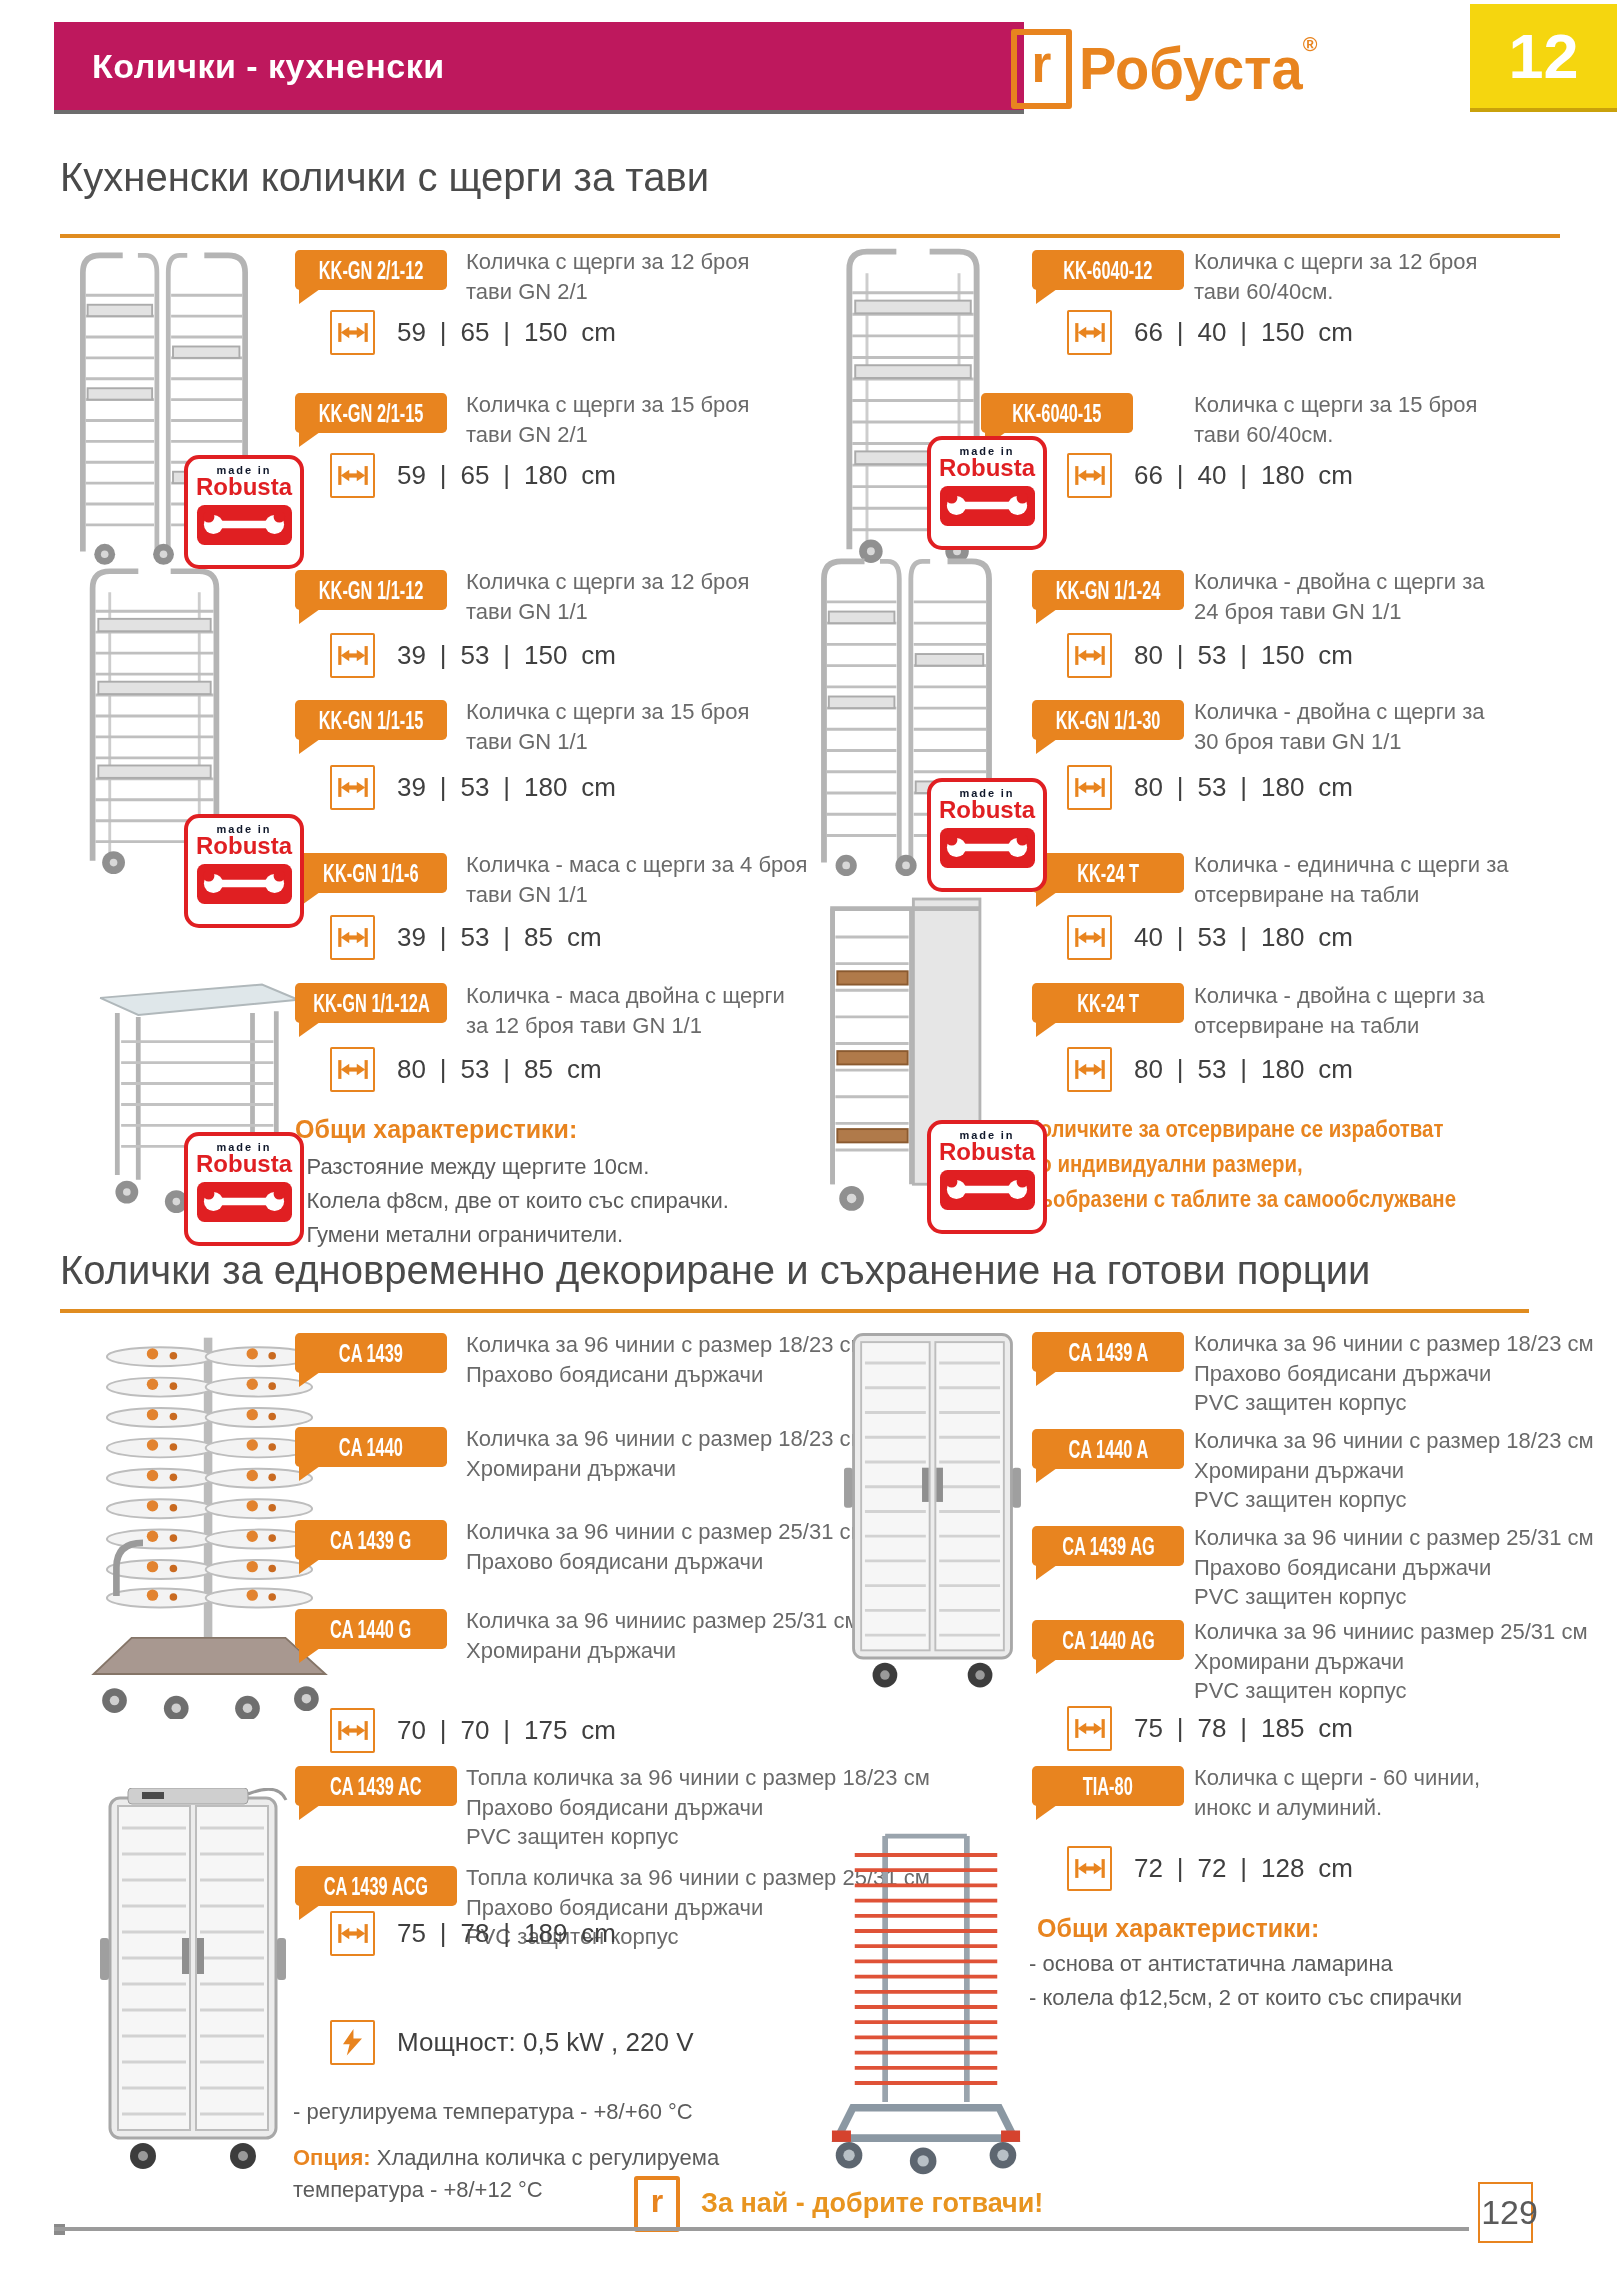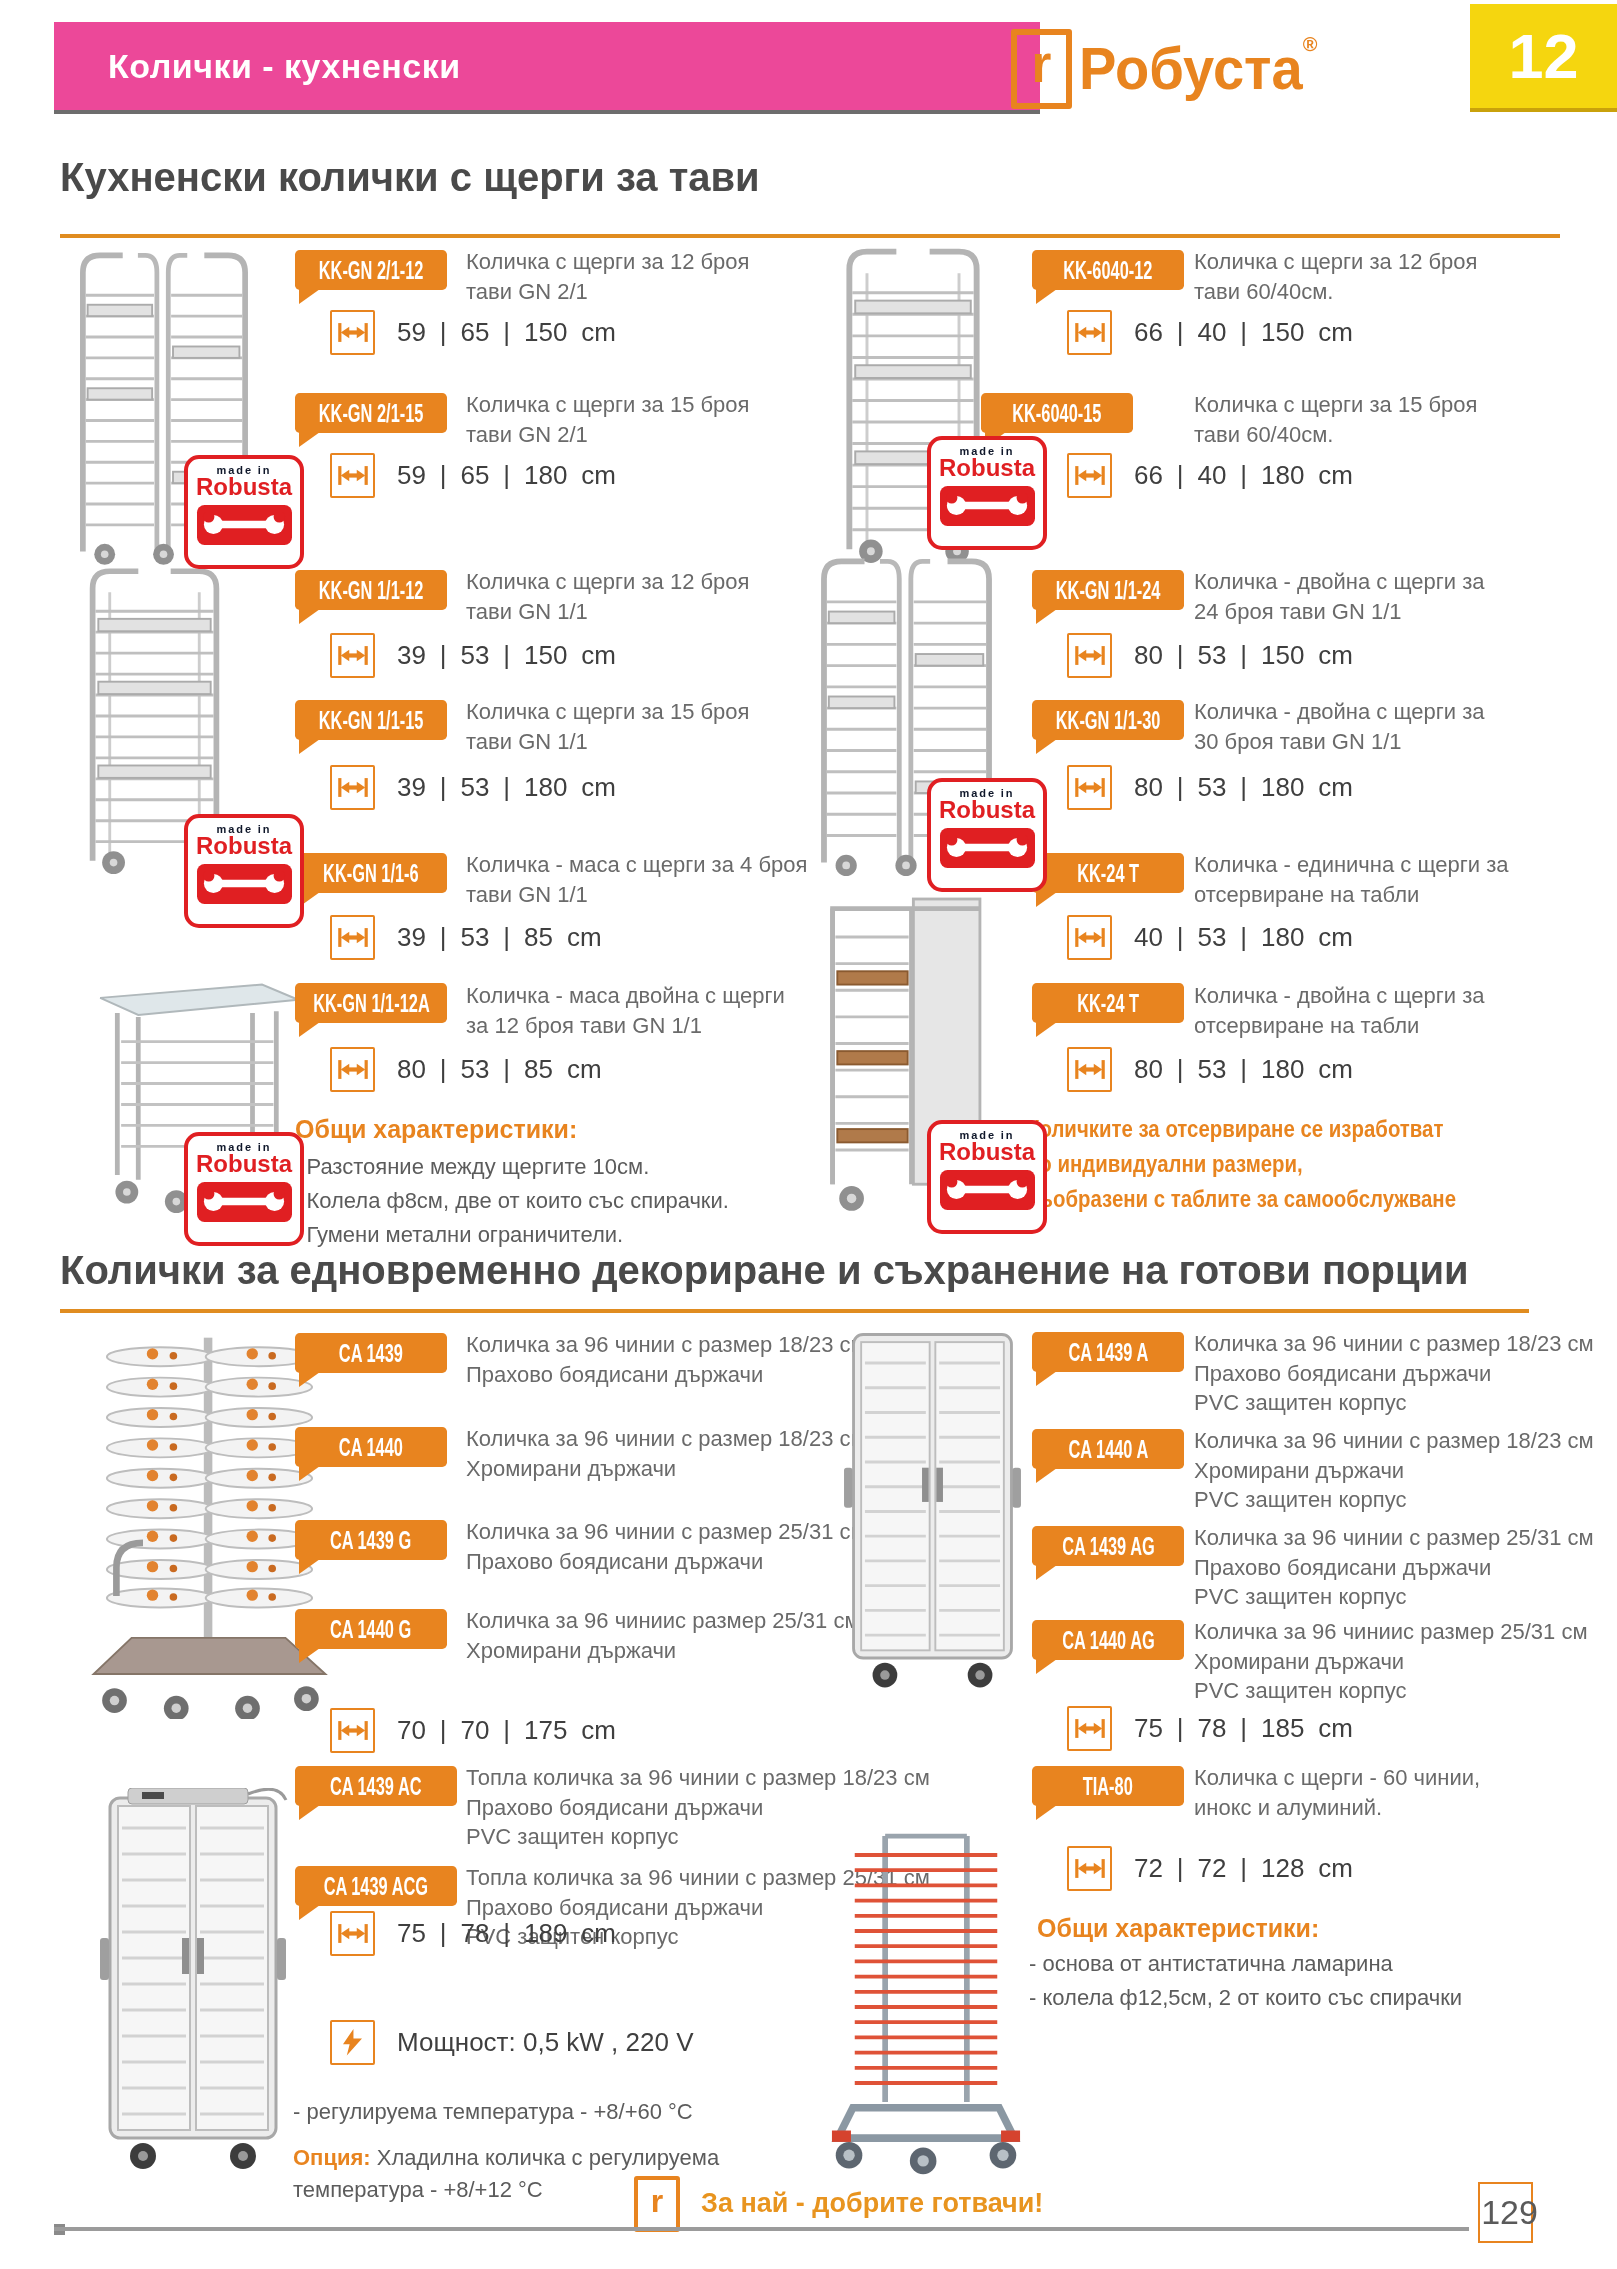--- a/index.html
+++ b/index.html
@@ -1,34 +1,34 @@
 <!DOCTYPE html>
 <html style="font-size:15px"><head>
 <meta charset="utf-8">
 <style>
   html,body{margin:0;padding:0;background:#fff;}
   .page{position:relative;width:1618px;height:2269px;background:#ffffff;overflow:hidden;
         font-family:"Liberation Sans","DejaVu Sans",sans-serif;}
 
   
-  .hbar{position:absolute;left:54px;top:22px;width:932px;height:88px;background:#ec4899;
-        border-bottom:4.8px solid #6d6d6d;display:flex;align-items:center;padding-left:54px;box-sizing:content-box;}
+  .hbar{position:absolute;left:54px;top:22px;width:932px;height:88px;background:#be185d;
+        border-bottom:4.8px solid #6d6d6d;display:flex;align-items:center;padding-left:38px;box-sizing:content-box;}
   .hbar .t{color:#fff;font-size:34px;font-weight:600;letter-spacing:0.5px;}
   .brandbox{position:absolute;left:1011px;top:28.5px;width:49px;height:68px;border:6.7px solid #E8841F;
         border-radius:2.9px;display:flex;align-items:center;justify-content:center;}
   .brandbox span{color:#E8841F;font-size:51px;font-weight:800;line-height:1;margin-top:-7.6px;}
   .brandname{position:absolute;left:1079px;top:32px;color:#E8841F;font-size:59px;font-weight:800;
         transform:scaleX(.95);transform-origin:0 50%;white-space:nowrap;}
   .brandname sup{font-size:21px;vertical-align:38px;}
   .pagenum{position:absolute;left:1470px;top:3.8px;width:147px;height:104px;background:#F5D60F;
         border-bottom:4.8px solid #C9A10B;display:flex;align-items:center;justify-content:center;
         color:#fff;font-size:63px;font-weight:bold;}
 
   
-  .sectitle{position:absolute;font-size:40px;font-weight:700;color:#4a4a4a;white-space:nowrap;}
+  .sectitle{position:absolute;font-size:40px;font-weight:400;color:#4a4a4a;white-space:nowrap;}
   .secrule{position:absolute;height:3.8px;background:#E08C20;}
 
   
   .b{position:absolute;height:40px;width:152px;background:#E8841F;border-radius:4.8px;color:#fff;
      display:flex;align-items:center;justify-content:center;z-index:2;}
   .b span{font-weight:bold;font-size:26px;white-space:nowrap;transform:scaleX(.63);}
   .b::after{content:"";position:absolute;left:3.8px;bottom:-14.3px;width:0;height:0;
      border-top:15px solid #E8841F;border-right:21px solid transparent;}
   .bw{width:162px;}
 

